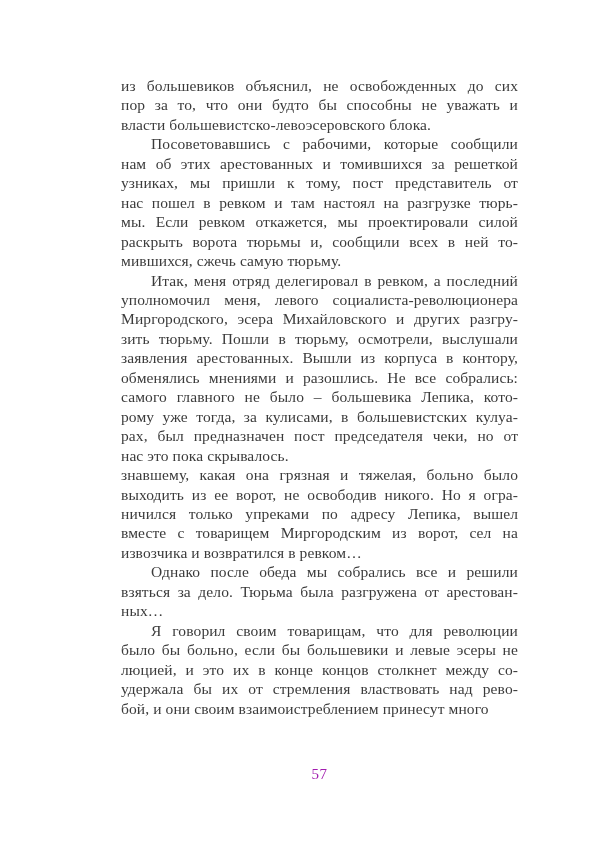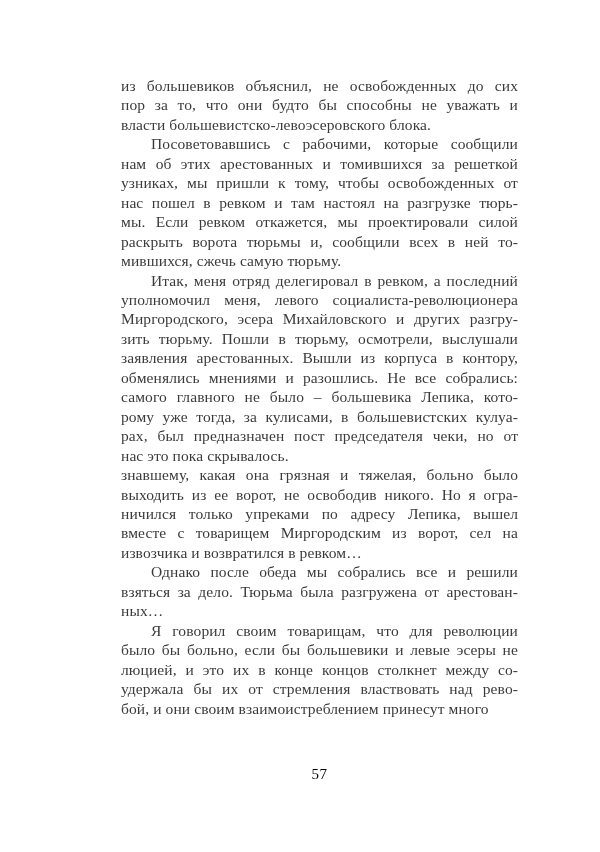--- a/index.html
+++ b/index.html
@@ -43,37 +43,37 @@
     text-indent: 30px;
   }
   .page-number {
     position: absolute;
     top: 766px;
     left: 121px;
     width: 397px;
     text-align: center;
     font-size: 15px;
     letter-spacing: 0.5px;
-    color: #000000;
+    color: #a21caf;
   }
 </style>
 </head>
 <body>
 
 <div class="page">
   <div class="text-block" id="text-block">
       <div class="paragraph">
         <div class="line">из большевиков объяснил, не освобожденных до сих</div>
         <div class="line">пор за то, что они будто бы способны не уважать и</div>
         <div class="line last">власти большевистско-левоэсеровского блока.</div>
       </div>
       <div class="paragraph">
         <div class="line indent">Посоветовавшись с рабочими, которые сообщили</div>
         <div class="line">нам об этих арестованных и томившихся за решеткой</div>
-        <div class="line">узниках, мы пришли к тому, чтобы освобожденных от</div>
+        <div class="line">узниках, мы пришли к тому, пост представитель от</div>
         <div class="line">нас пошел в ревком и там настоял на разгрузке тюрь-</div>
         <div class="line">мы. Если ревком откажется, мы проектировали силой</div>
         <div class="line">раскрыть ворота тюрьмы и, сообщили всех в ней то-</div>
         <div class="line last">мившихся, сжечь самую тюрьму.</div>
       </div>
       <div class="paragraph">
         <div class="line indent">Итак, меня отряд делегировал в ревком, а последний</div>
         <div class="line">уполномочил меня, левого социалиста-революционера</div>
         <div class="line">Миргородского, эсера Михайловского и других разгру-</div>
         <div class="line">зить тюрьму. Пошли в тюрьму, осмотрели, выслушали</div>

